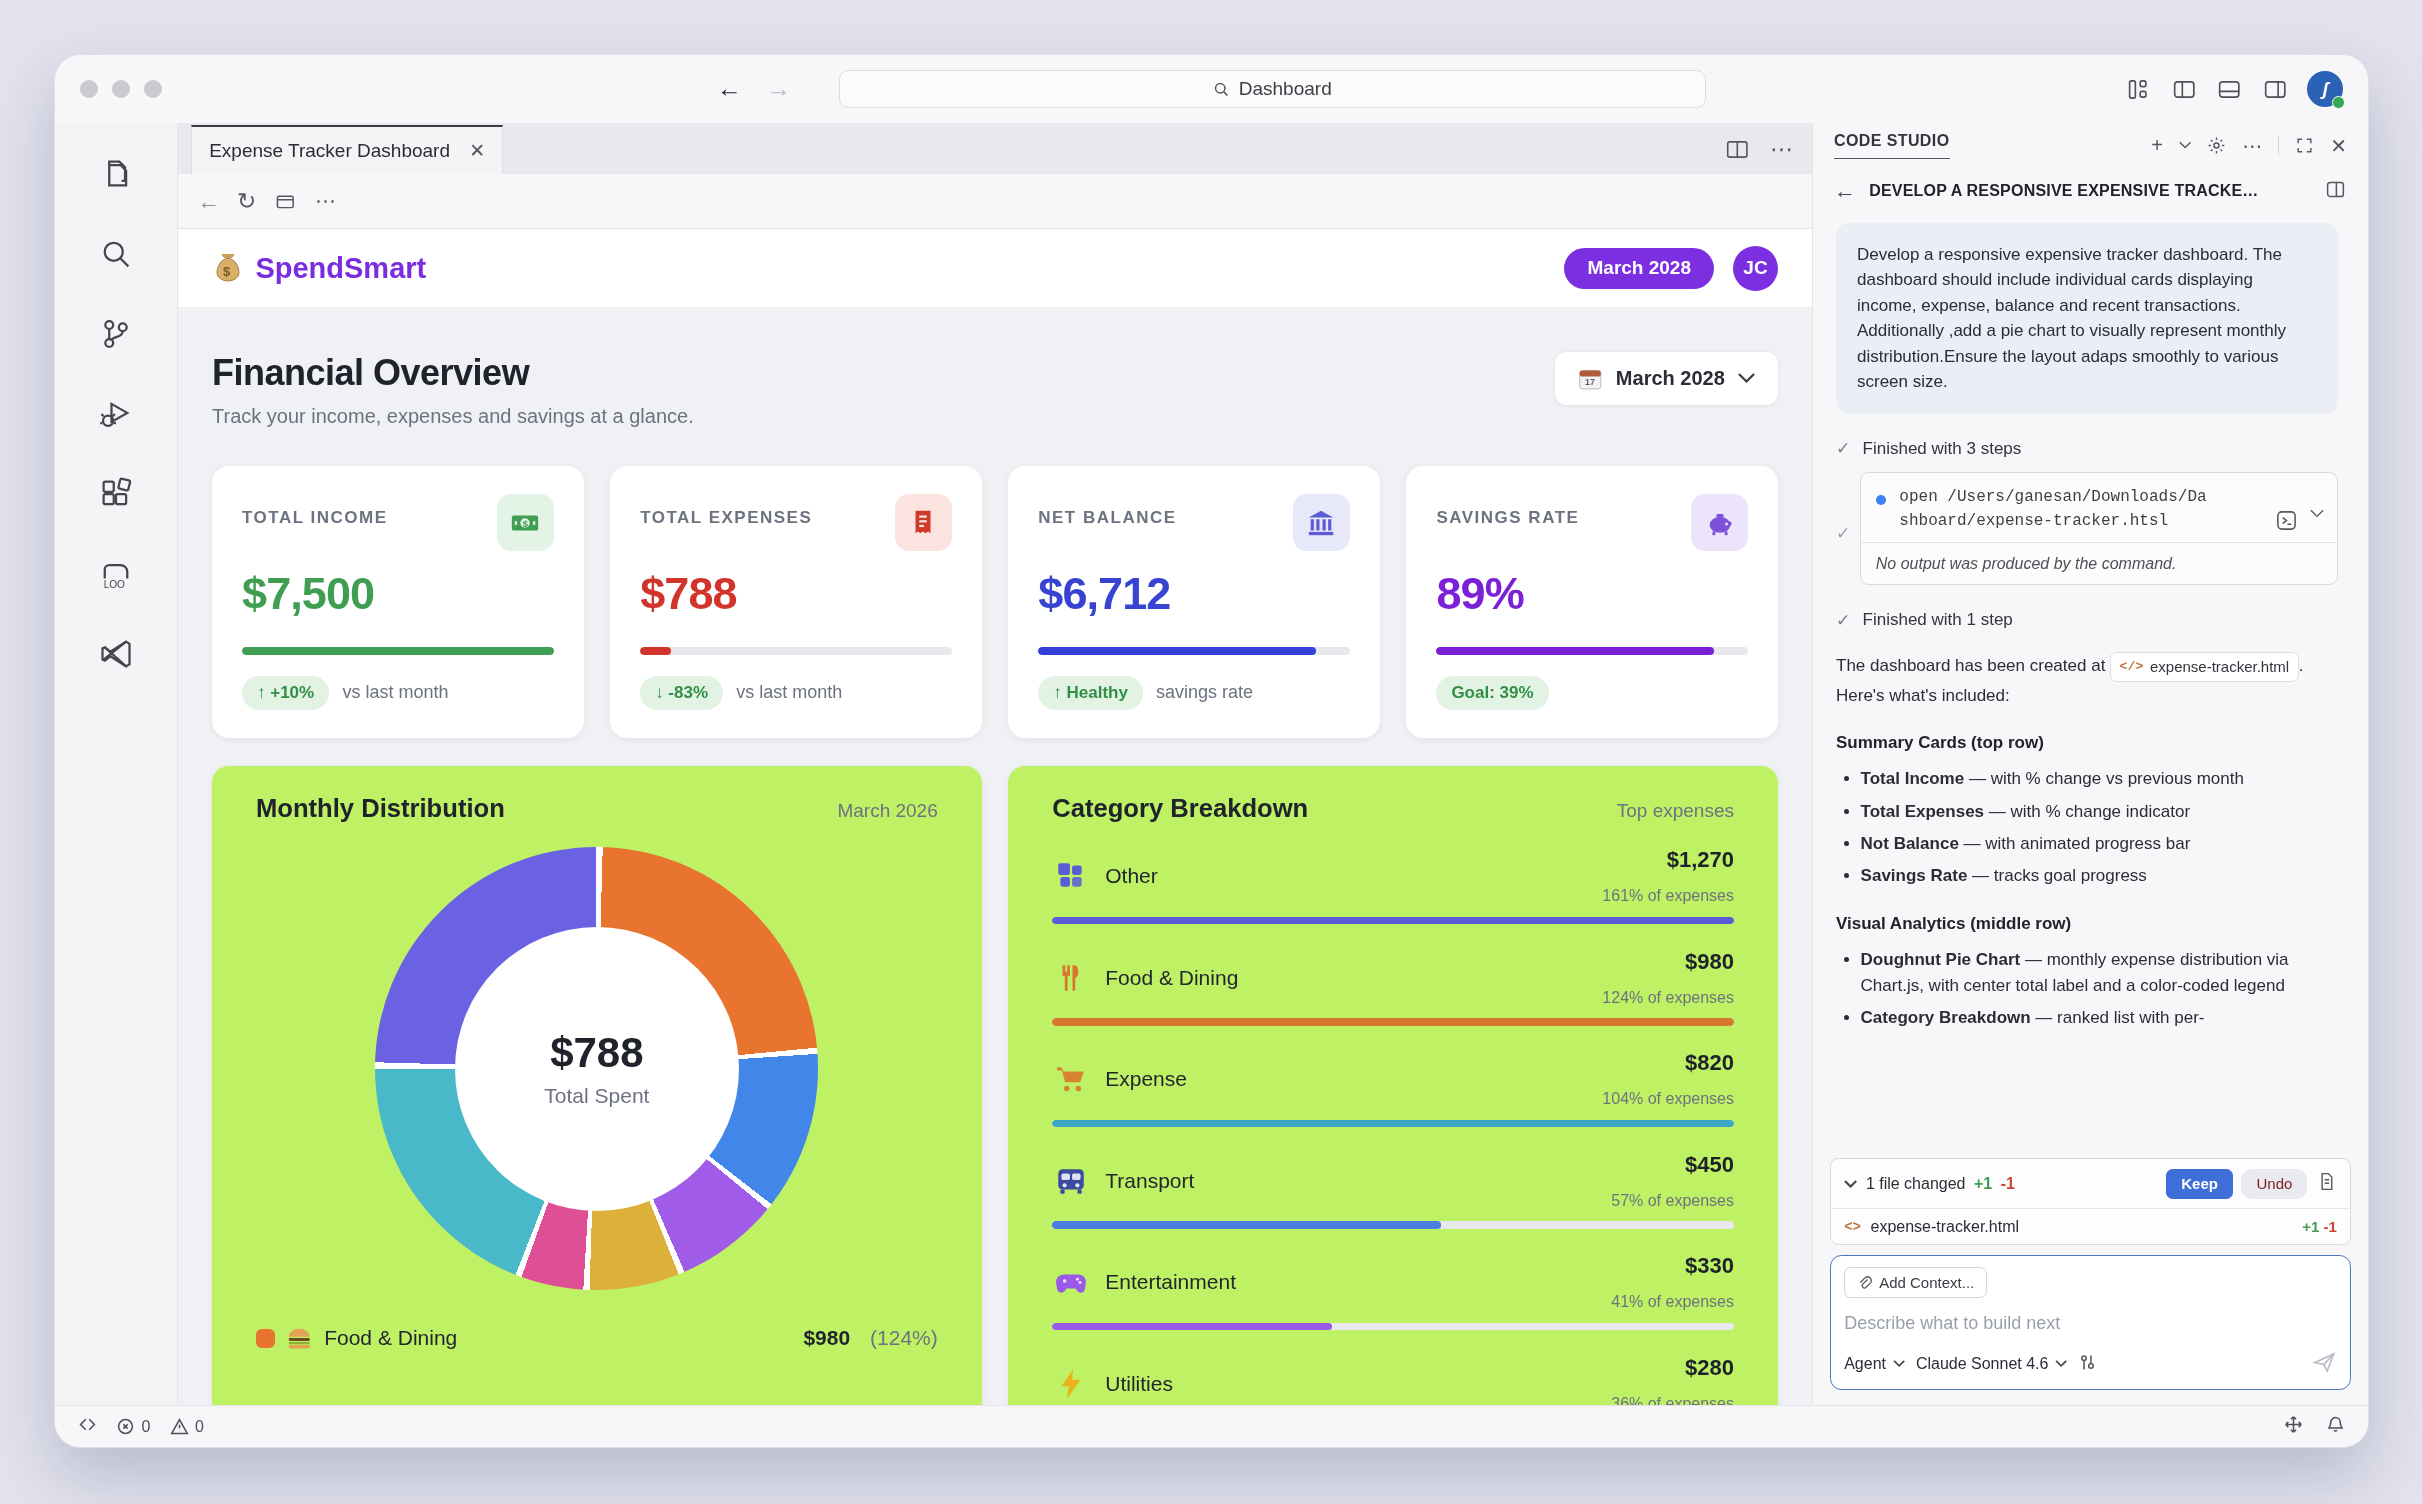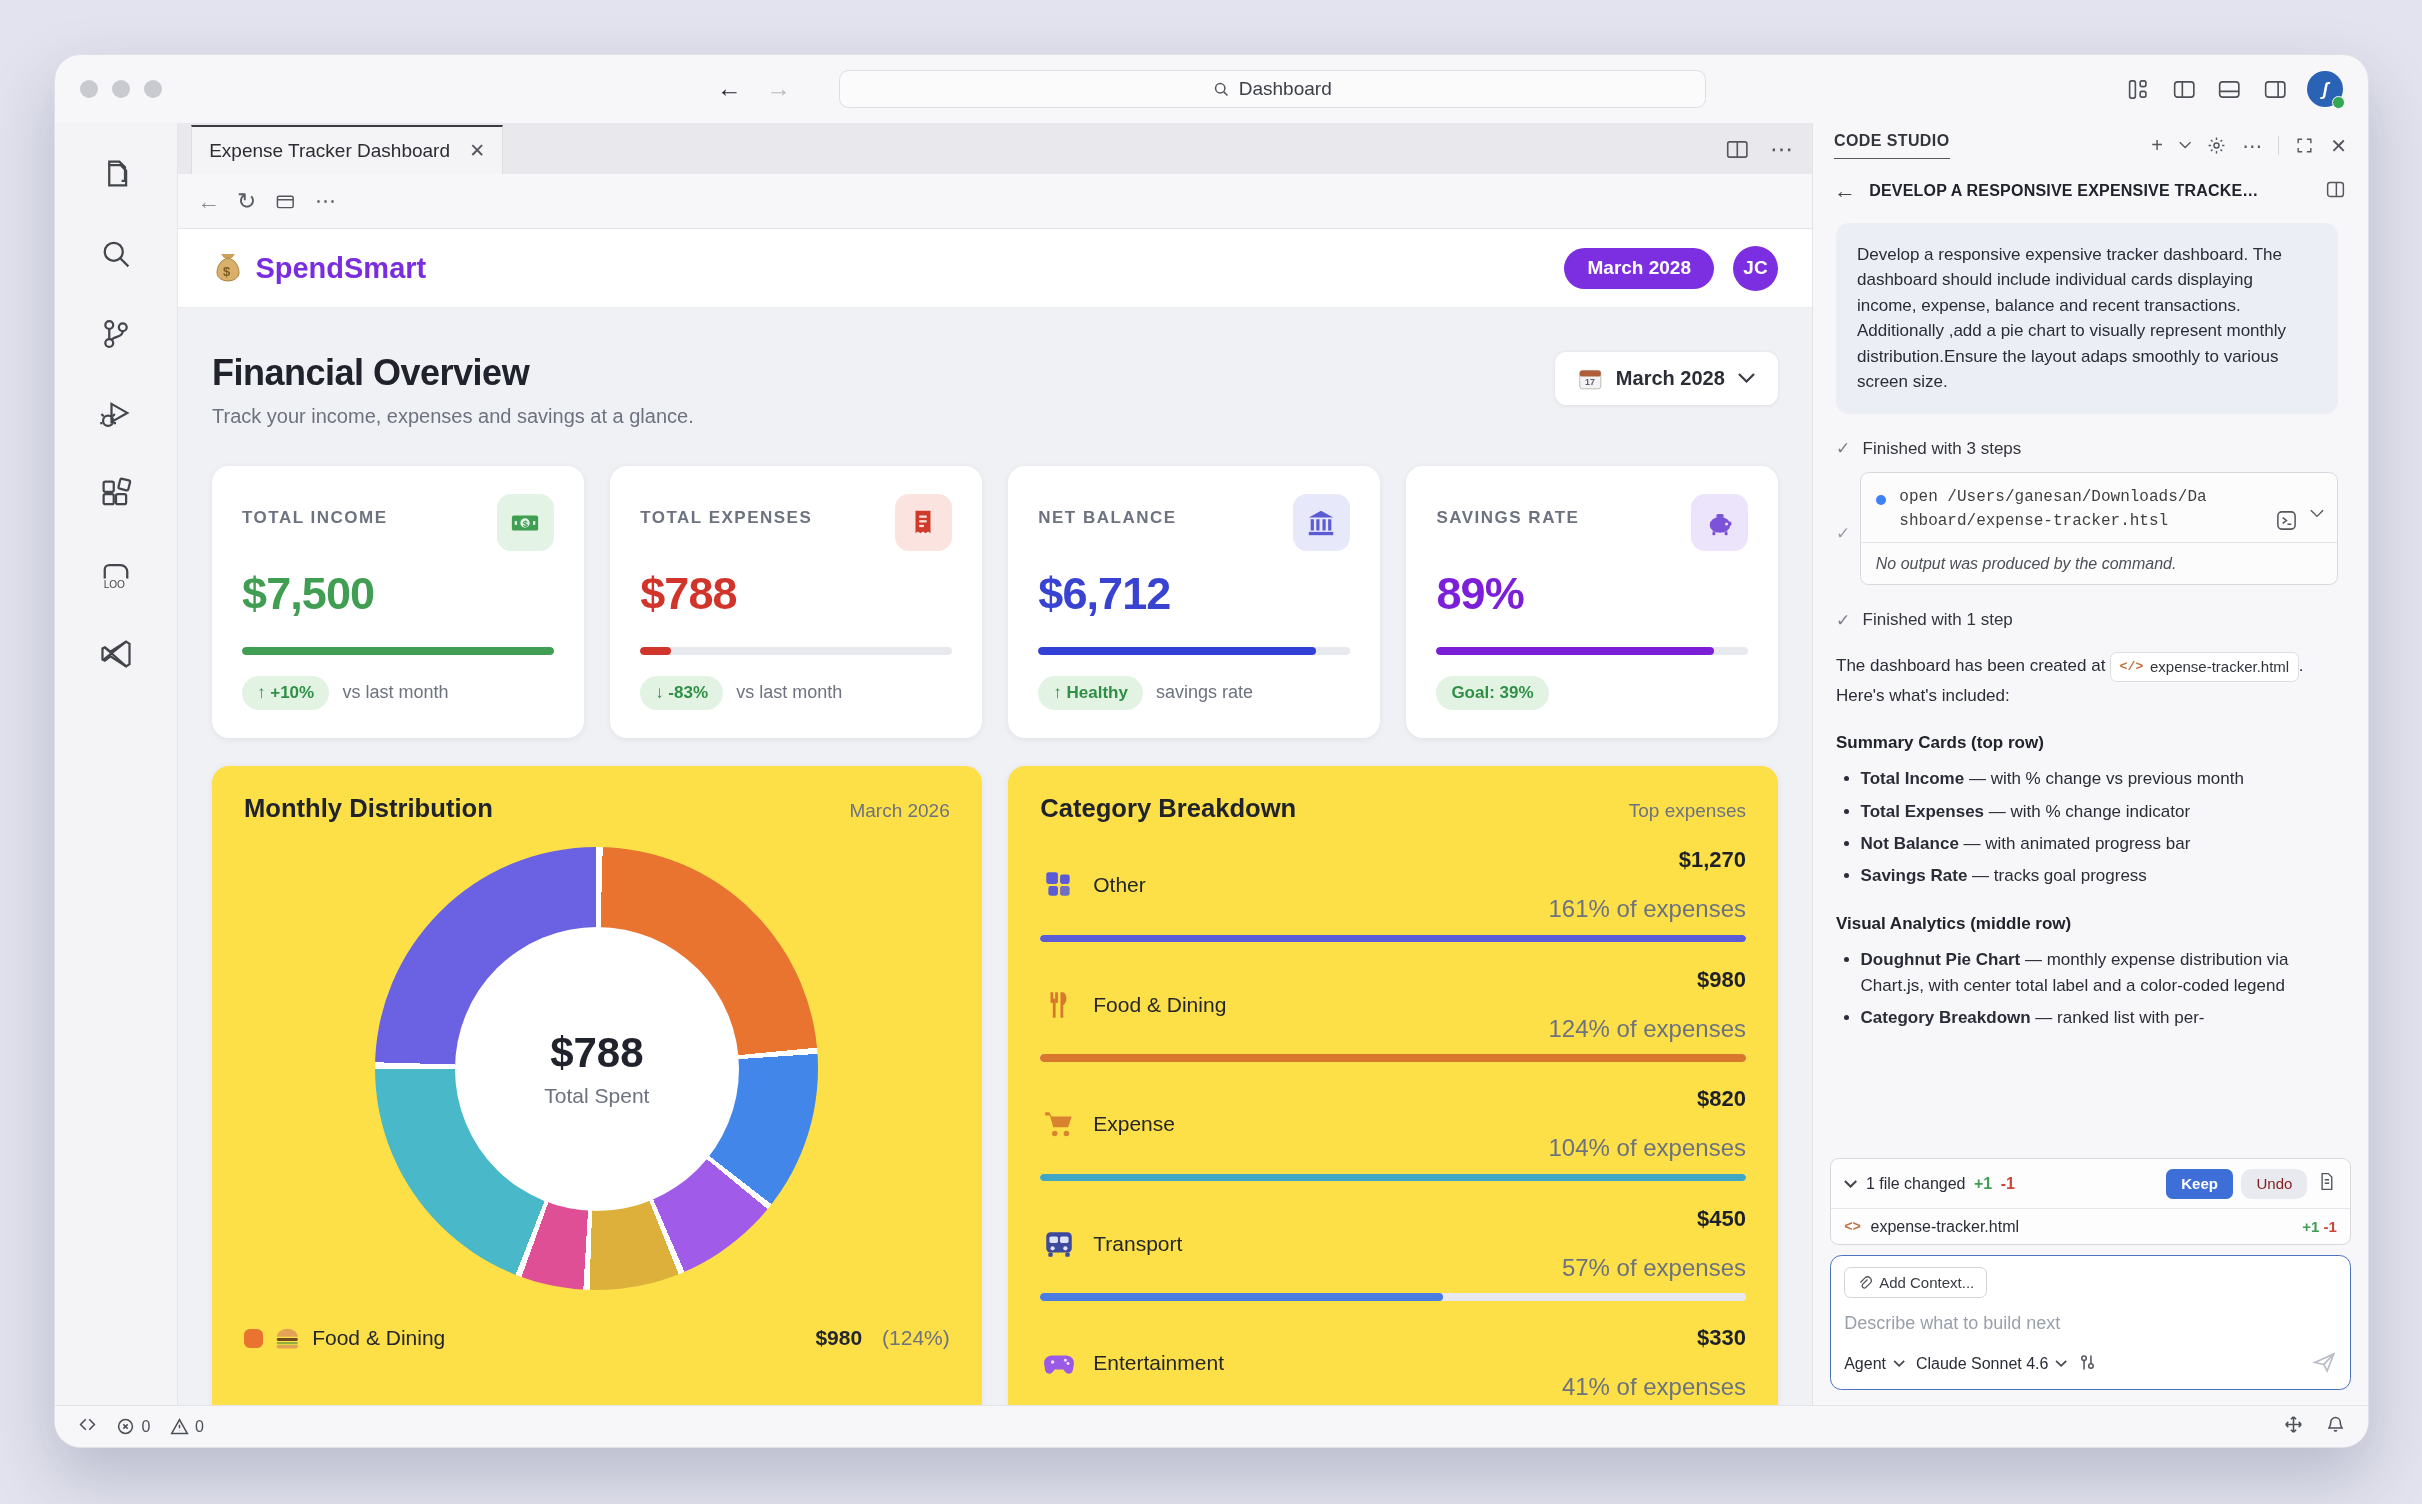--- a/index.html
+++ b/index.html
@@ -83,21 +83,21 @@
   .card-num { font-size:45px; font-weight:800; margin-top:17px; letter-spacing:-0.9px; }
   .num-green { color:#3f9e52; } .num-red { color:#d0342a; } .num-indigo { color:#3943d2; } .num-purple { color:#7c1fd8; }
   .track { height:8.5px; border-radius:4.7px; background:#e8e9ee; margin-top:26.5px; overflow:hidden; }
   .fill { height:100%; border-radius:4.7px; }
   .fill-green { background:#3f9e52; } .fill-red { background:#d0342a; } .fill-indigo { background:#3340d6; } .fill-purple { background:#7b1fd6; }
   .badge-row { display:flex; align-items:center; gap:13.2px; margin-top:21px; }
   .pill-green { background:#e2f3e4; color:#2f8f45; font-weight:700; font-size:17px; padding:6.6px 15px; border-radius:945px; }
   .badge-suffix { font-size:18px; color:#6d7280; }
 
   .charts { display:flex; gap:26.5px; margin-top:28px; align-items:flex-start; }
-  .panel-card { flex:1; background:#fde047; border-radius:17px; padding:28px 32px; box-shadow:0 1.9px 7.6px rgba(20,20,40,.06); }
+  .panel-card { flex:1; background:#bef264; border-radius:17px; padding:28px 44px; box-shadow:0 1.9px 7.6px rgba(20,20,40,.06); }
   .panel-head { display:flex; align-items:baseline; }
   .panel-head h2 { font-size:25.6px; font-weight:800; color:#20232c; }
   .panel-head .hint { margin-left:auto; font-size:19px; color:#6d7280; }
 
   .donut-card { height:664px; }
   .donut-wrap { display:flex; justify-content:center; margin-top:24.6px; }
   .donut { width:443px; height:443px; border-radius:50%; position:relative; }
   .donut-hole { position:absolute; left:50%; top:50%; transform:translate(-50%,-50%); width:284px; height:284px;
     border-radius:50%; background:#fff; display:flex; flex-direction:column; align-items:center; justify-content:center; }
   .donut-hole .big { font-size:42px; font-weight:800; color:#20232c; }
@@ -108,21 +108,21 @@
   .legend-row .pct { color:#6d7280; margin-left:7.6px; font-weight:400; }
   .burger { width:24.6px; height:23px; }
 
   .cat-row { margin-top:24.6px; }
   .cat-head { display:flex; align-items:center; gap:15px; }
   .cat-ic { width:38px; height:38px; display:flex; align-items:center; justify-content:center; }
   .cat-ic svg { width:34px; height:34px; }
   .cat-name { font-size:21px; color:#24262e; }
   .cat-right { margin-left:auto; text-align:right; }
   .cat-val { font-size:22px; font-weight:800; color:#1e2129; }
-  .cat-pct { font-size:24px; color:#6d7280; margin-top:22px; }
+  .cat-pct { font-size:16px; color:#6d7280; margin-top:14px; }
   .cat-track { height:7.6px; border-radius:3.8px; background:#e8e9ee; margin-top:11.4px; overflow:hidden; }
   .cat-fill { height:100%; border-radius:3.8px; }
 
   
   .sidepanel { width:556px; border-left:0.9px solid #e2e2e7; display:flex; flex-direction:column; background:#f7f7f9; min-height:0; }
   .sp-header { height:45px; display:flex; align-items:center; padding:0 21px; }
   .sp-title { font-size:16px; font-weight:600; color:#33353c; letter-spacing:0.4px; border-bottom:1.9px solid #55575e; padding-bottom:7.6px; }
   .sp-header-icons { margin-left:auto; display:flex; align-items:center; gap:16px; color:#55575e; font-size:20px; }
   .sp-header-icons svg { width:19px; height:19px; stroke:#55575e; fill:none; stroke-width:1.8; }
   .sp-header-icons .divider { width:0.9px; height:19px; background:#d4d4da; }

